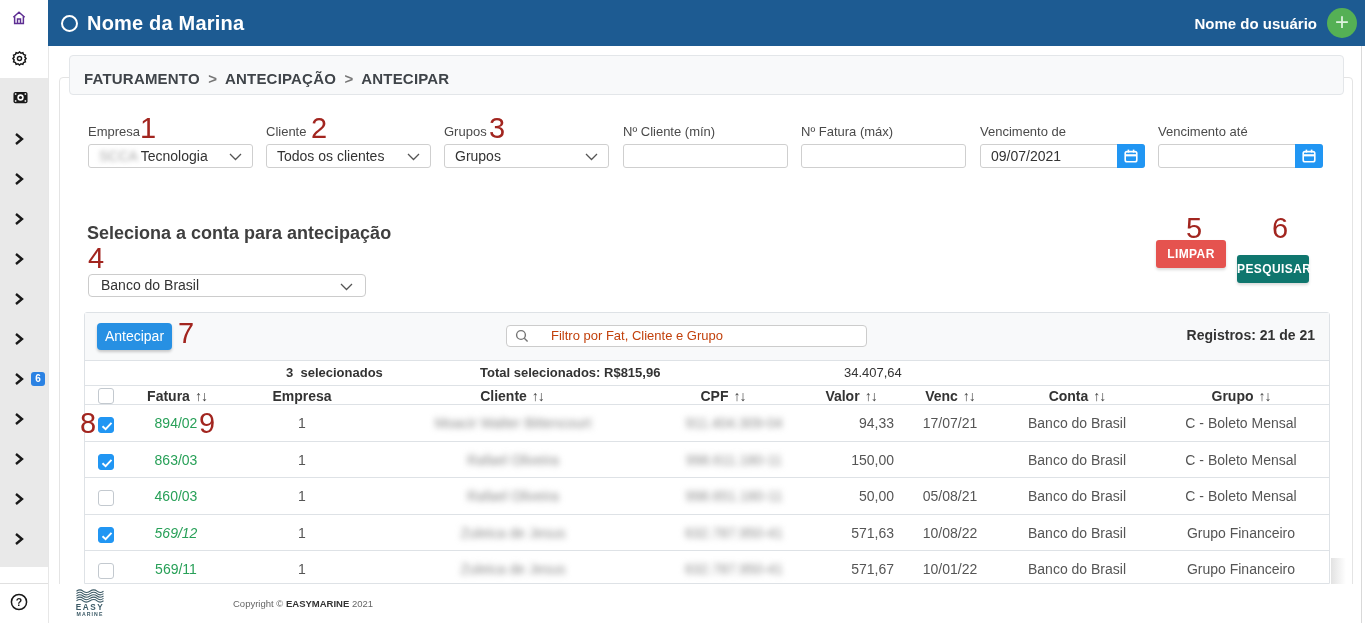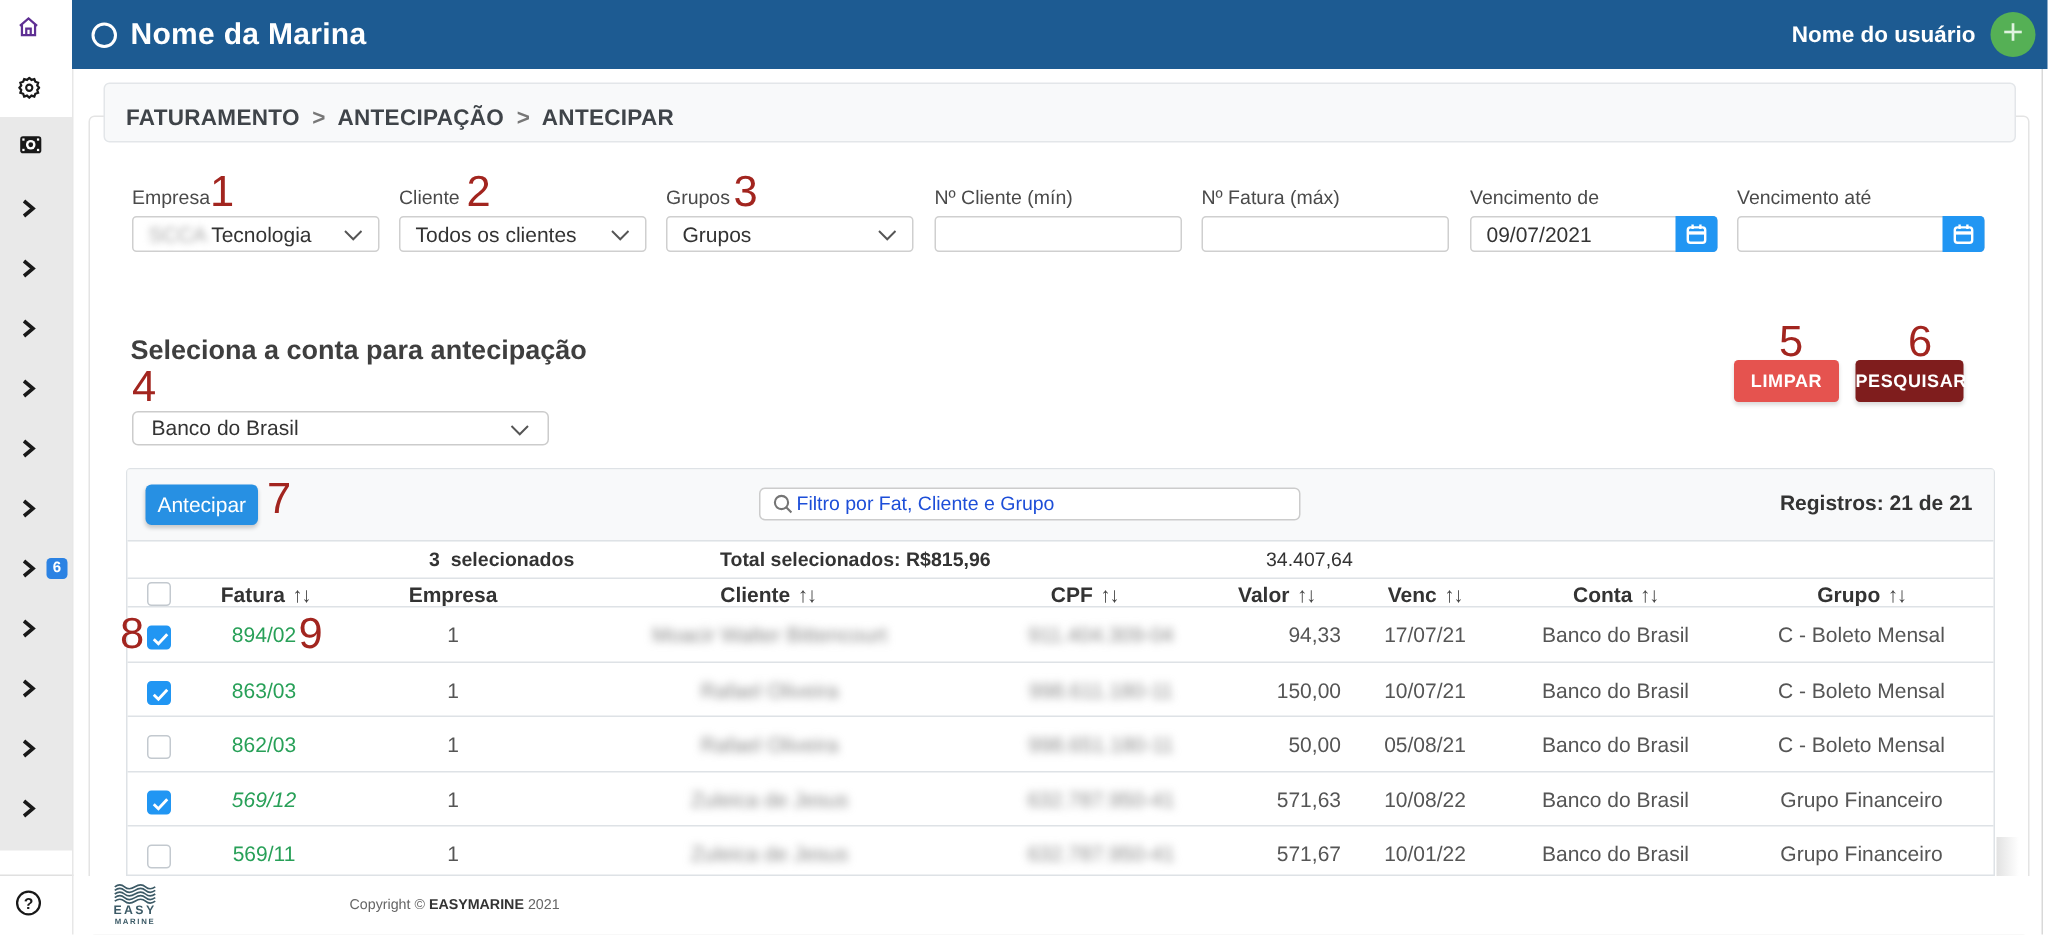--- a/index.html
+++ b/index.html
@@ -27,26 +27,26 @@
   .flabel { position:absolute; font-size:13px; color:#4a4a4a; z-index:6; }
   .fbox { position:absolute; top:144px; width:165px; height:24px; background:#fff; border:1px solid #cfcfcf; border-radius:3px; z-index:6; font-size:14px; color:#333; line-height:22px; padding-left:10px; }
   .fbox .chevdn { position:absolute; right:10px; top:8px; width:13px; height:8px; }
   .redn { position:absolute; color:#a2251f; font-size:29px; line-height:1; z-index:7; }
   .datebtn { position:absolute; top:-1px; right:-1px; width:28px; height:24px; background:#2196f3; border-radius:0 3px 3px 0; text-align:center; }
   
   #selheading { position:absolute; left:87px; top:223px; font-size:18px; font-weight:bold; color:#3f3f3f; z-index:6; }
   #bancosel { position:absolute; left:88px; top:274px; width:278px; height:23px; border:1px solid #ccc; border-radius:4px; background:#fff; z-index:6; font-size:14px; color:#333; line-height:21px; padding-left:12px; }
   .btn { position:absolute; top:240px; height:28px; border-radius:3px; color:#fff; font-size:13px; font-weight:bold; text-align:center; line-height:28px; letter-spacing:0.4px; z-index:6; box-shadow:0 2px 3px rgba(0,0,0,0.15); }
   #btn-limpar { left:1156px; width:70px; background:#e5534f; font-size:12px; }
-  #btn-pesquisar { left:1237px; width:72px; background:#7f1d1d; font-size:12px; }
+  #btn-pesquisar { left:1237px; width:72px; background:#0f766e; font-size:12px;margin-top:15px; }
   
   #tcard { position:absolute; left:84px; top:312px; width:1246px; height:272px; border:1px solid #dee2e6; border-radius:3px 3px 0 0; background:#fff; z-index:6; }
   #toolbar { position:absolute; left:0; top:0; width:1244px; height:48px; background:#f8f9fa; border-bottom:1px solid #dee2e6; }
   #btn-antecipar { position:absolute; left:12px; top:10px; width:75px; height:27px; background:#2790e3; border-radius:4px; color:#fff; font-size:14px; text-align:center; line-height:27px; box-shadow:0 2px 3px rgba(0,0,0,0.2); }
-  #searchbox { position:absolute; left:421px; top:12px; width:361px; height:22px; border:1px solid #ccc; border-radius:4px; background:#fff; color:#1d4ed8; font-size:13px; line-height:20px; padding-left:24px; }
+  #searchbox { position:absolute; left:421px; top:12px; width:361px; height:22px; border:1px solid #ccc; border-radius:4px; background:#fff; color:#c2410c; font-size:13px; line-height:20px; padding-left:44px; }
   #registros { position:absolute; right:14px; top:14px; font-size:14px; font-weight:bold; color:#333; }
   #selrow { position:absolute; left:0; top:48px; width:1244px; height:25px; border-bottom:1px solid #dee2e6; font-size:13px; font-weight:bold; color:#333; }
   #selrow .plain { font-weight:normal; }
   .th { position:absolute; top:74px; height:18px; line-height:18px; font-size:14px; font-weight:bold; color:#333; text-align:center; }
   .arr { font-weight:normal; font-size:14px; color:#444; letter-spacing:-1px; padding-left:5px; }
   .trow { position:absolute; left:0; width:1244px; height:37px; border-top:1px solid #dee2e6; }
   .td { position:absolute; top:0; height:37px; line-height:37px; font-size:14px; color:#555; text-align:center; white-space:nowrap; }
   .fat { color:#28a058; }
   .blur { filter:blur(3px); color:#8a8a8a; }
   .cbx { position:absolute; left:13px; top:12px; width:16px; height:16px; border:1px solid #c3c9cf; border-radius:3px; background:#fff; }
@@ -227,27 +227,26 @@
   </div>
   <div class="trow" style="top:128px;">
     <div class="cbx on"><svg width="14" height="14" viewBox="0 0 14 14" style="margin:1px;">
           <path d="M2.5 7.2 L5.6 10.2 L11.5 3.8" fill="none" stroke="#fff" stroke-width="1.9"></path>
         </svg></div>
     <div class="td fat" style="left:36px; width:110px;">863/03</div>
     <div class="td" style="left:157px; width:120px;">1</div>
     <div class="td blur" style="left:338px; width:180px;">Rafael Oliveira</div>
     <div class="td blur" style="left:589px; width:120px;">998.611.180-11</div>
     <div class="td" style="left:689px; width:120px; text-align:right;">150,00</div>
-    <div class="td" style="left:815px; width:100px;">10/07/21</div>
     <div class="td" style="left:927px; width:130px;">Banco do Brasil</div>
     <div class="td" style="left:1091px; width:130px;">C - Boleto Mensal</div>
   </div>
   <div class="trow" style="top:164px;">
     <div class="cbx"></div>
-    <div class="td fat" style="left:36px; width:110px;">862/03</div>
+    <div class="td fat" style="left:36px; width:110px;">460/03</div>
     <div class="td" style="left:157px; width:120px;">1</div>
     <div class="td blur" style="left:338px; width:180px;">Rafael Oliveira</div>
     <div class="td blur" style="left:589px; width:120px;">998.651.180-11</div>
     <div class="td" style="left:689px; width:120px; text-align:right;">50,00</div>
     <div class="td" style="left:815px; width:100px;">05/08/21</div>
     <div class="td" style="left:927px; width:130px;">Banco do Brasil</div>
     <div class="td" style="left:1091px; width:130px;">C - Boleto Mensal</div>
   </div>
   <div class="trow" style="top:201px;">
     <div class="cbx on"><svg width="14" height="14" viewBox="0 0 14 14" style="margin:1px;">

